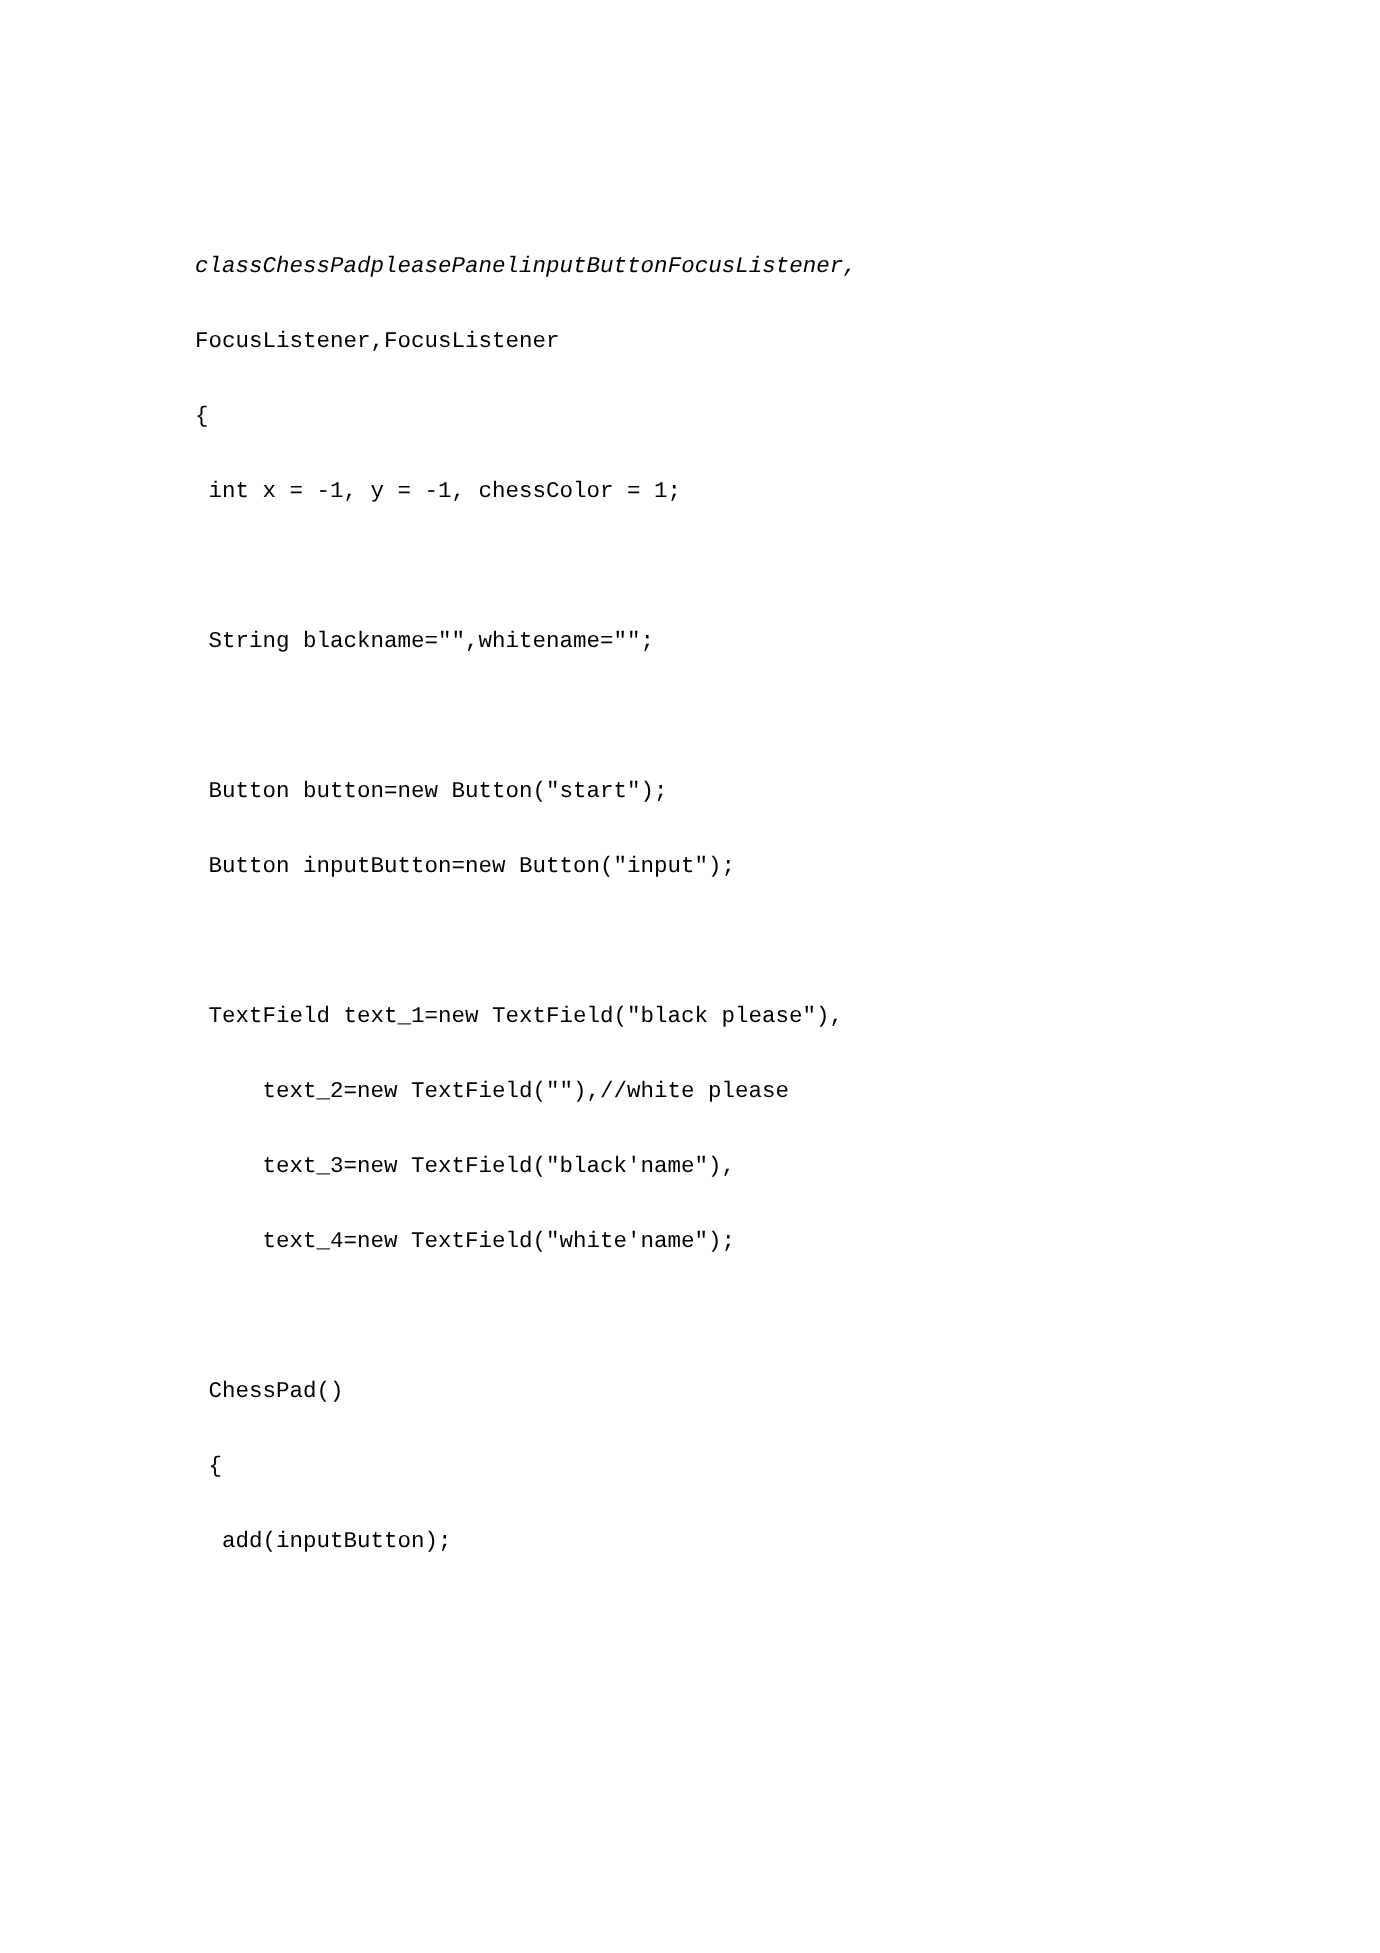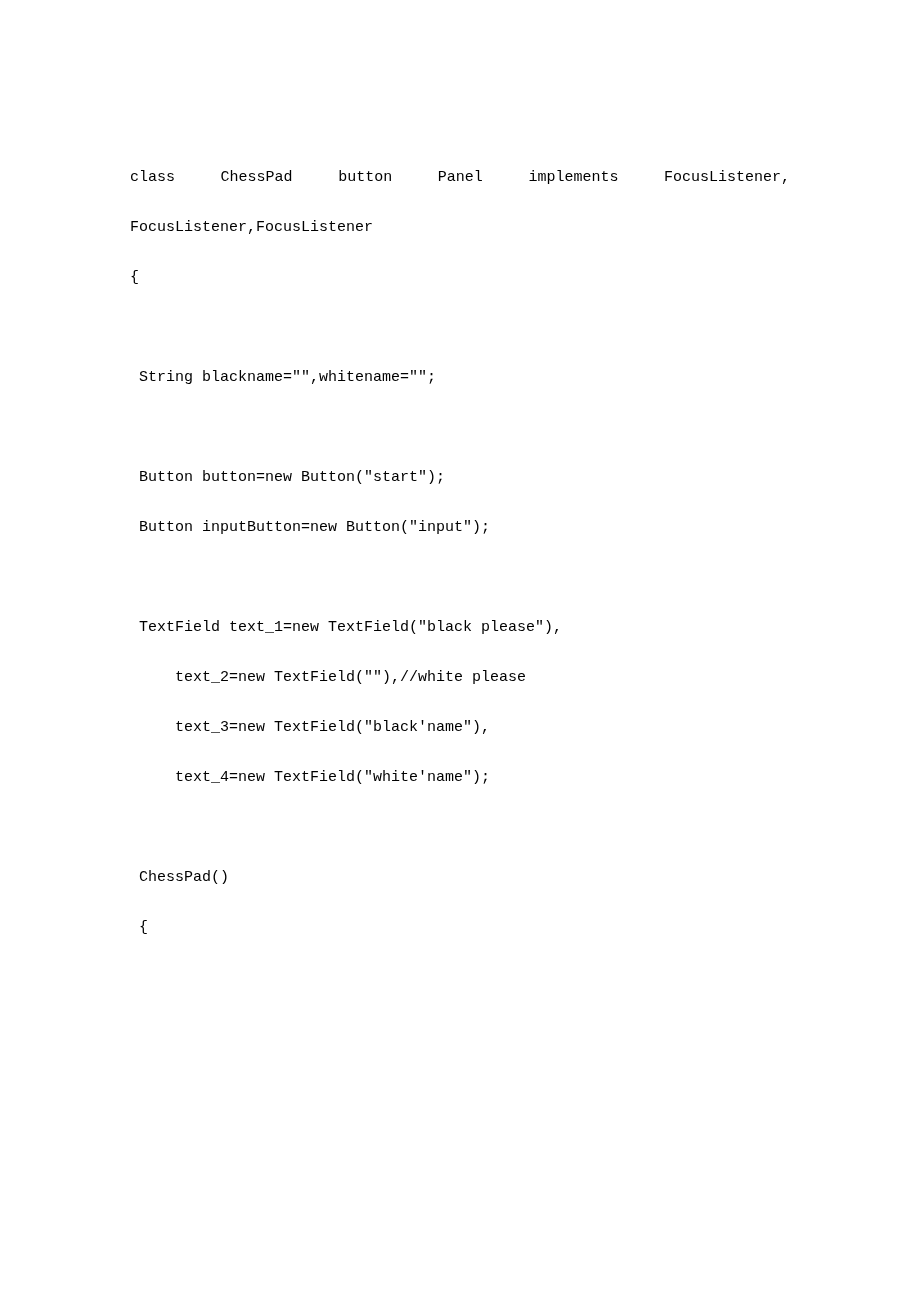--- a/index.html
+++ b/index.html
@@ -12,53 +12,55 @@
   .page {
     padding: 140px 130px 0 130px;
     font-family: "Courier New", Courier, monospace;
     font-size: 15px;
     line-height: 25px;
     color: #000000;
     white-space: pre;
   }
   .line-justify {
     display: flex;
-    justify-content: space-between;
+    font-style: italic;
   }
   .blank {
     height: 25px;
   }
 </style>
 </head>
 <body>
 
 <div class="page">
 <div class="line-justify">
 <span>class</span>
 <span>ChessPad</span>
-<span>button</span>
+<span>please</span>
 <span>Panel</span>
-<span>implements</span>
+<span>inputButton</span>
 <span>FocusListener,</span>
 </div>
 <div>FocusListener,FocusListener</div>
 <div>{</div>
+<div> int x = -1, y = -1, chessColor = 1;</div>
 <div class="blank"></div>
 <div> String blackname="",whitename="";</div>
 <div class="blank"></div>
 <div> Button button=new Button("start");</div>
 <div> Button inputButton=new Button("input");</div>
 <div class="blank"></div>
 <div> TextField text_1=new TextField("black please"),</div>
 <div>     text_2=new TextField(""),//white please</div>
 <div>     text_3=new TextField("black'name"),</div>
 <div>     text_4=new TextField("white'name");</div>
 <div class="blank"></div>
 <div> ChessPad()</div>
 <div> {</div>
+<div>  add(inputButton);</div>
 <div class="blank"></div>
 
 
 
 
 
 
 
 
 

